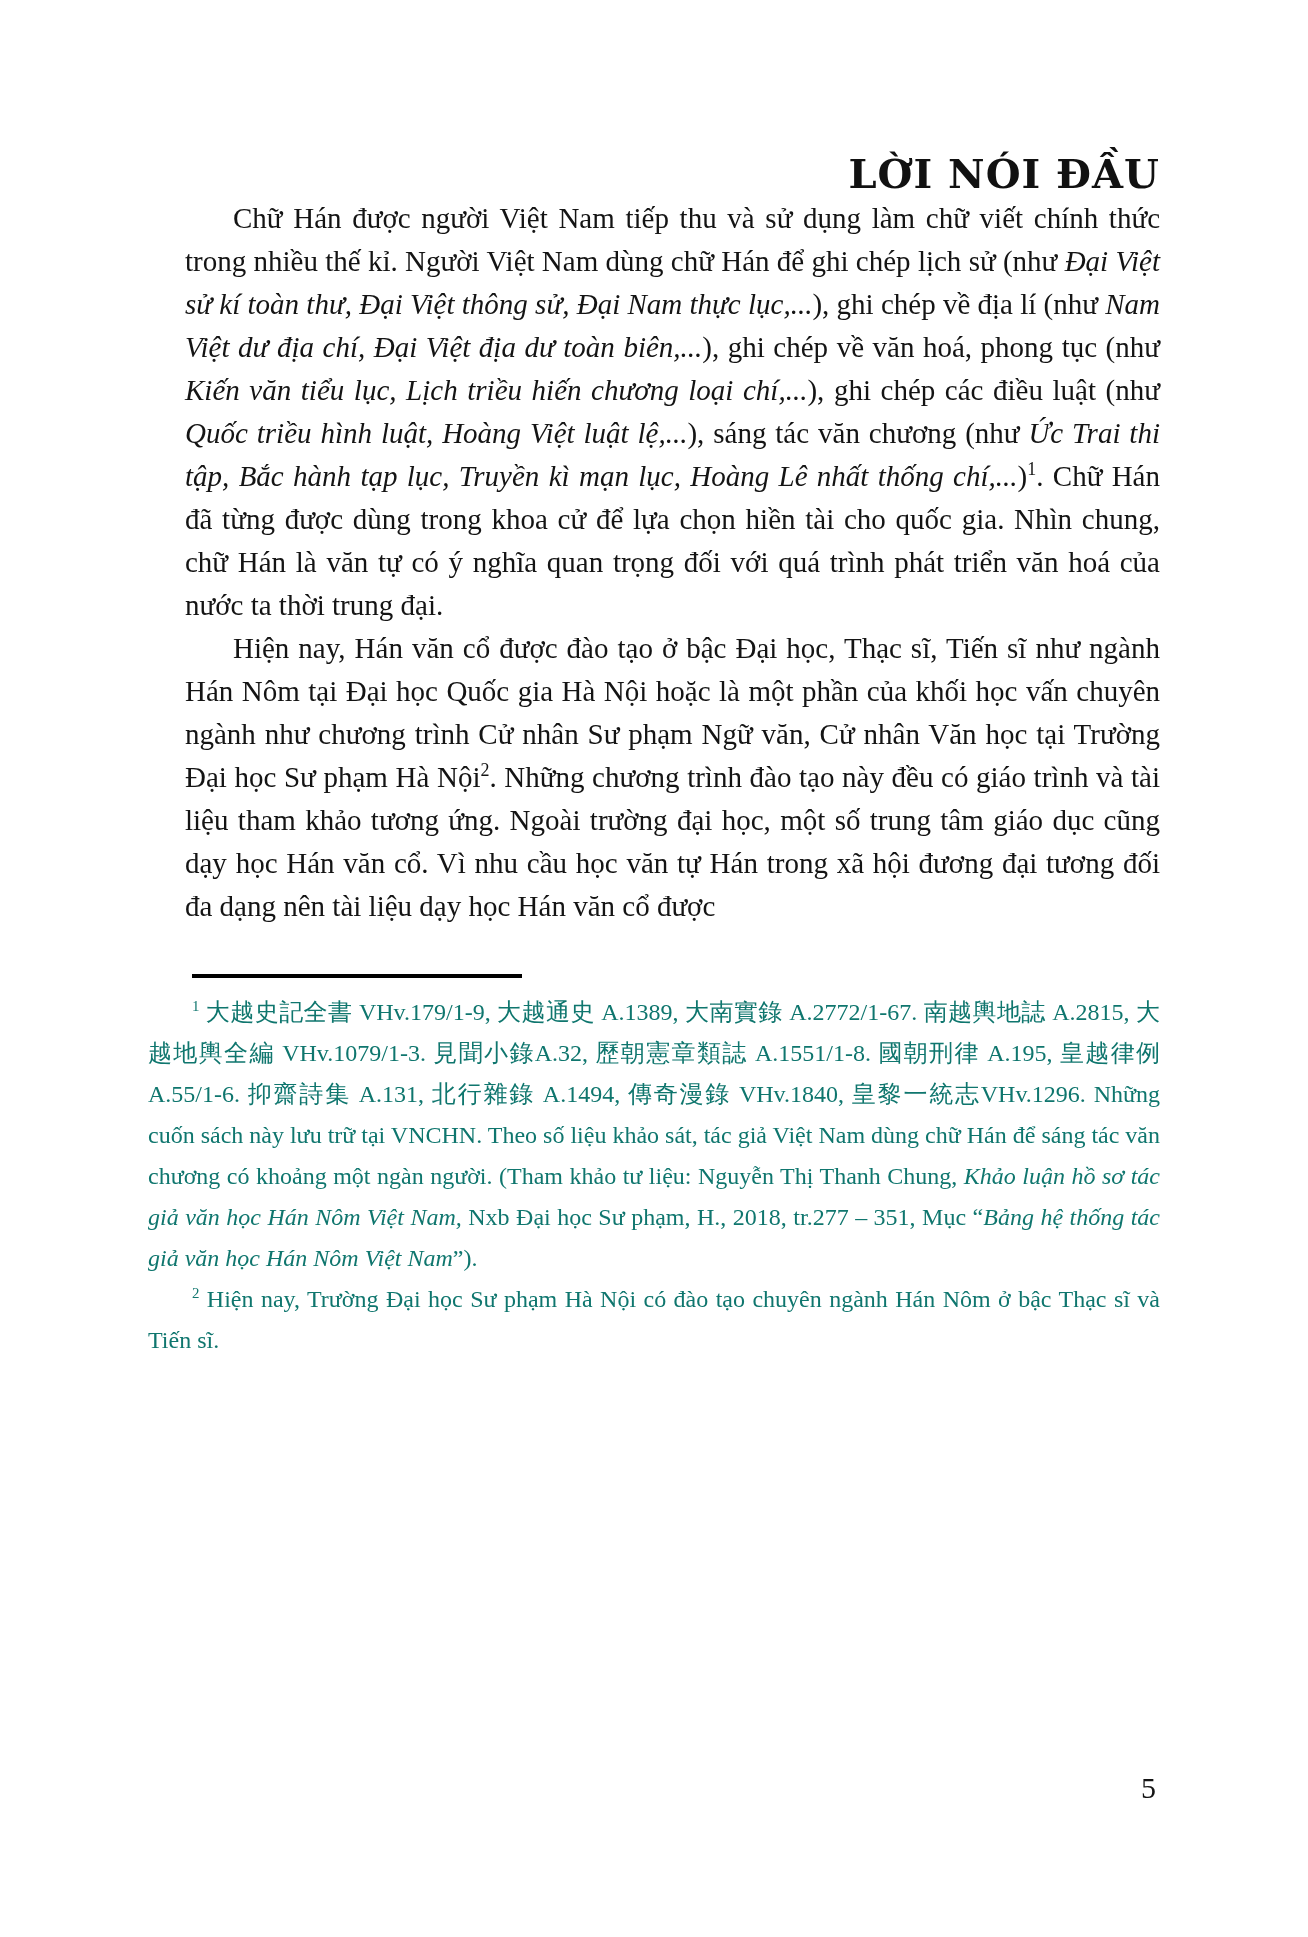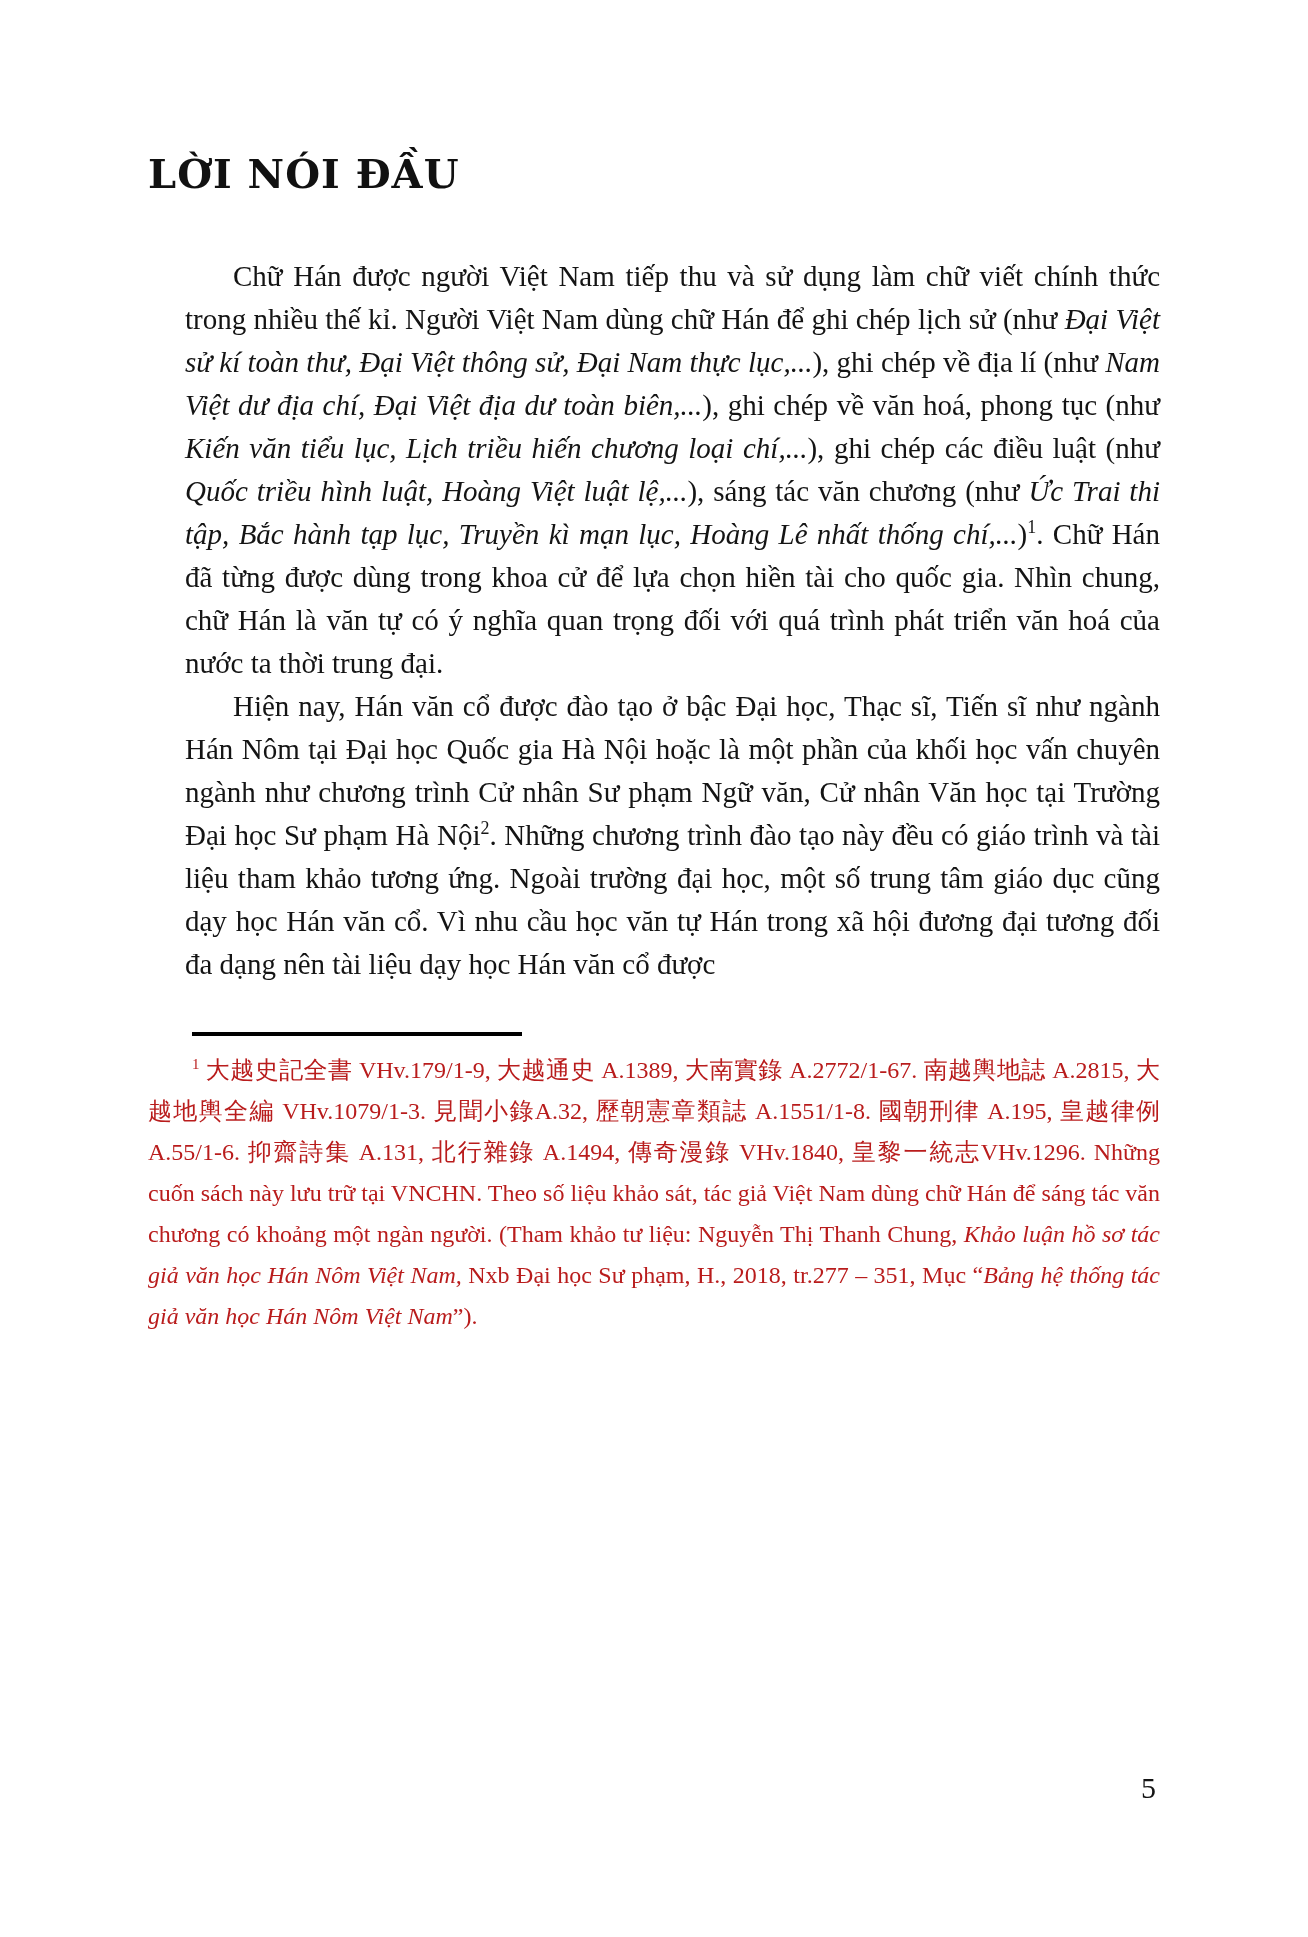--- a/index.html
+++ b/index.html
@@ -9,27 +9,26 @@
   .page {
     position: relative;
     width: 1308px;
     min-height: 1937px;
     margin: 0 auto;
     background: #ffffff;
     padding: 150px 148px 60px 148px;
   }
 
   .title {
-    text-align: left;
+    text-align: right;
     font-family: "DejaVu Serif", "Liberation Serif", serif;
     font-weight: 700;
     font-size: 40px;
     letter-spacing: 1px;
     color: #111111;
-    margin-bottom: 58px;
   }
 
   .body-text .para {
     font-size: 29px;
     line-height: 43px;
     text-align: justify;
     text-indent: 48px;
     color: #141414;
     margin-left: 37px;
   }
@@ -51,21 +50,21 @@
 
   .footnotes {
     margin-top: 14px;
   }
 
   .footnote {
     font-size: 24px;
     line-height: 41px;
     text-align: justify;
     text-indent: 44px;
-    color: #b91c1c;
+    color: #0f766e;
   }
 
   .page-number {
     position: absolute;
     right: 152px;
     bottom: 132px;
     font-size: 30px;
     color: #141414;
   }
 </style>
@@ -78,17 +77,18 @@
 
   <div class="body-text">
     <p class="para"><span>Chữ Hán được người Việt Nam tiếp thu và sử dụng làm chữ viết chính thức trong nhiều thế kỉ. Người Việt Nam dùng chữ Hán để ghi chép lịch sử (như </span><span class="i">Đại Việt sử kí toàn thư, Đại Việt thông sử, Đại Nam thực lục,...</span><span>), ghi chép về địa lí (như </span><span class="i">Nam Việt dư địa chí, Đại Việt địa dư toàn biên,...</span><span>), ghi chép về văn hoá, phong tục (như </span><span class="i">Kiến văn tiểu lục, Lịch triều hiến chương loại chí,...</span><span>), ghi chép các điều luật (như </span><span class="i">Quốc triều hình luật, Hoàng Việt luật lệ,...</span><span>), sáng tác văn chương (như </span><span class="i">Ức Trai thi tập, Bắc hành tạp lục, Truyền kì mạn lục, Hoàng Lê nhất thống chí,...</span><span>)</span><sup>1</sup><span>. Chữ Hán đã từng được dùng trong khoa cử để lựa chọn hiền tài cho quốc gia. Nhìn chung, chữ Hán là văn tự có ý nghĩa quan trọng đối với quá trình phát triển văn hoá của nước ta thời trung đại.</span></p>
     <p class="para"><span>Hiện nay, Hán văn cổ được đào tạo ở bậc Đại học, Thạc sĩ, Tiến sĩ như ngành Hán Nôm tại Đại học Quốc gia Hà Nội hoặc là một phần của khối học vấn chuyên ngành như chương trình Cử nhân Sư phạm Ngữ văn, Cử nhân Văn học tại Trường Đại học Sư phạm Hà Nội</span><sup>2</sup><span>. Những chương trình đào tạo này đều có giáo trình và tài liệu tham khảo tương ứng. Ngoài trường đại học, một số trung tâm giáo dục cũng dạy học Hán văn cổ. Vì nhu cầu học văn tự Hán trong xã hội đương đại tương đối đa dạng nên tài liệu dạy học Hán văn cổ được</span></p>
   </div>
 
   <div class="footnote-rule"></div>
 
   <div class="footnotes">
     <p class="footnote"><sup>1</sup><span> 大越史記全書 VHv.179/1-9, 大越通史 A.1389, 大南實錄 A.2772/1-67. 南越輿地誌 A.2815, 大越地輿全編 VHv.1079/1-3. 見聞小錄A.32, 歷朝憲章類誌 A.1551/1-8. 國朝刑律 A.195, 皇越律例A.55/1-6. 抑齋詩集 A.131, 北行雜錄 A.1494, 傳奇漫錄 VHv.1840, 皇黎一統志VHv.1296. Những cuốn sách này lưu trữ tại VNCHN. Theo số liệu khảo sát, tác giả Việt Nam dùng chữ Hán để sáng tác văn chương có khoảng một ngàn người. (Tham khảo tư liệu: Nguyễn Thị Thanh Chung, </span><span class="i">Khảo luận hồ sơ tác giả văn học Hán Nôm Việt Nam,</span><span> Nxb Đại học Sư phạm, H., 2018, tr.277 – 351, Mục “</span><span class="i">Bảng hệ thống tác giả văn học Hán Nôm Việt Nam</span><span>”).</span></p>
+    <p class="footnote"><sup>2</sup><span> Hiện nay, Trường Đại học Sư phạm Hà Nội có đào tạo chuyên ngành Hán Nôm ở bậc Thạc sĩ và Tiến sĩ.</span></p>
   </div>
 
   <div class="page-number">5</div>
 
 </div>
 
 </body></html>

